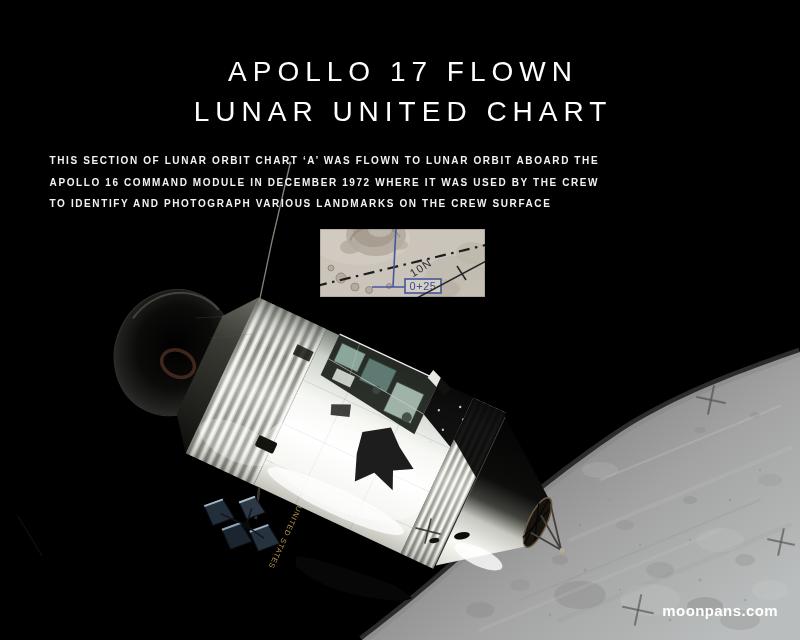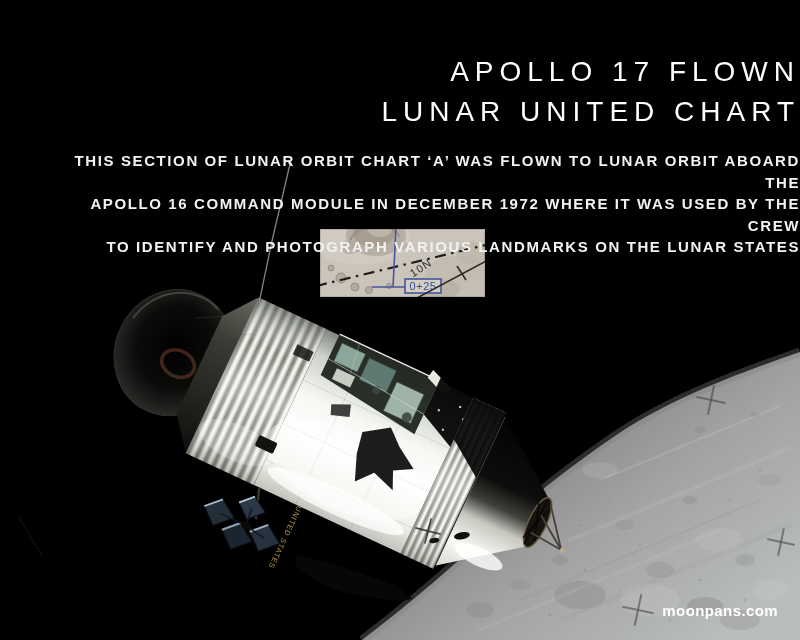--- a/index.html
+++ b/index.html
@@ -2,27 +2,27 @@
 <html><head>
 <meta charset="utf-8">
 <style>
   html,body{margin:0;padding:0;background:#000;}
   .stage{
     position:relative;width:800px;height:640px;background:#000;
     overflow:hidden;font-family:"Liberation Sans",sans-serif;
   }
   .stage svg{position:absolute;left:0;top:0;}
   .title{
-    position:absolute;left:0;right:0;top:52px;text-align:right;
+    position:absolute;left:0;right:0;top:52px;text-align:center;
     color:#fff;font-size:28px;line-height:40px;font-weight:400;
     letter-spacing:6px;text-indent:6px;
   }
   .subtitle{
-    position:absolute;left:0;right:0;top:150px;text-align:right;
-    color:#f2f2f2;font-size:15px;font-weight:700;line-height:21.5px;
+    position:absolute;left:0;right:0;top:150px;text-align:left;
+    color:#f2f2f2;font-size:10px;font-weight:700;line-height:21.5px;
     letter-spacing:1.6px;text-indent:1.6px;padding-left:48px;
   }
   .watermark{
     position:absolute;top:602px;right:22px;color:#fff;
     font-size:15px;font-weight:700;letter-spacing:.4px;
   }
 </style>
 </head>
 <body>
 
@@ -318,18 +318,18 @@
 </svg>
 
 <div class="title">
   <div>APOLLO 17 FLOWN</div>
   <div>LUNAR UNITED CHART</div>
 </div>
 
 <div class="subtitle">
   <div>THIS SECTION OF LUNAR ORBIT CHART ‘A’ WAS FLOWN TO LUNAR ORBIT ABOARD THE</div>
   <div>APOLLO 16 COMMAND MODULE IN DECEMBER 1972 WHERE IT WAS USED BY THE CREW</div>
-  <div>TO IDENTIFY AND PHOTOGRAPH VARIOUS LANDMARKS ON THE LUNAR STATES</div>
+  <div>TO IDENTIFY AND PHOTOGRAPH VARIOUS LANDMARKS ON THE CREW SURFACE</div>
 </div>
 
 <div class="watermark">moonpans.com</div>
 
 </div>
 
 </body></html>

